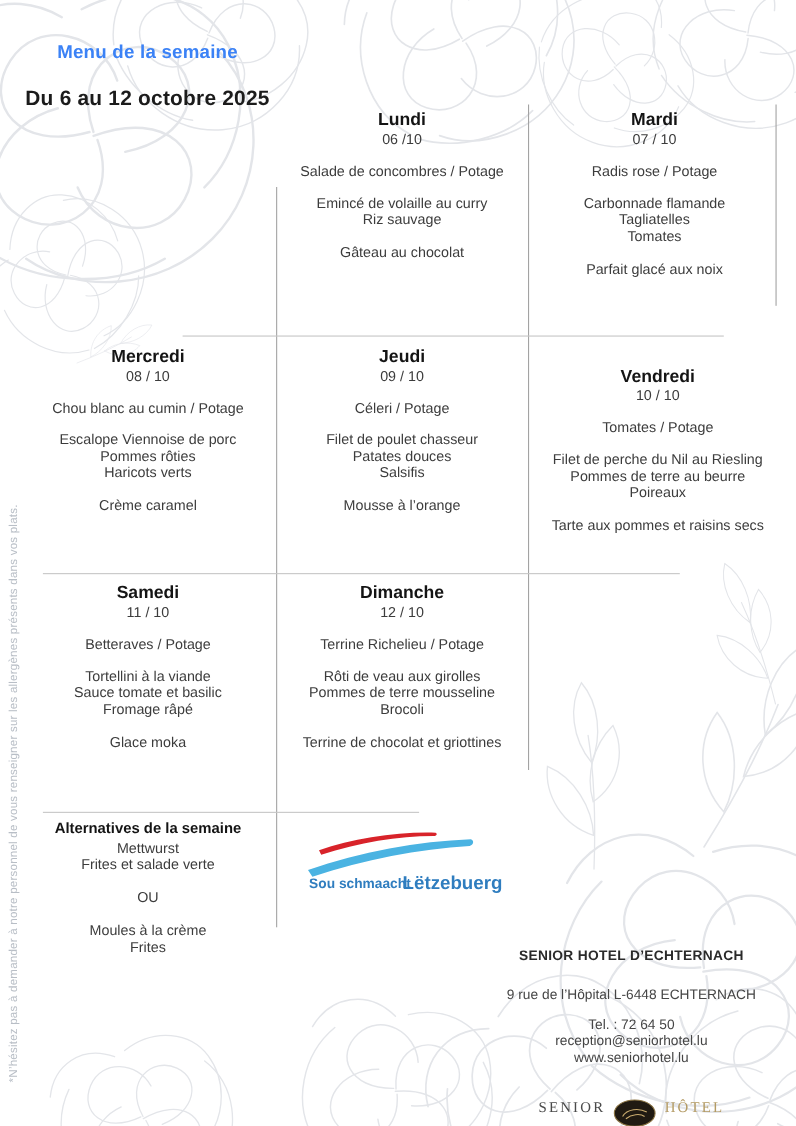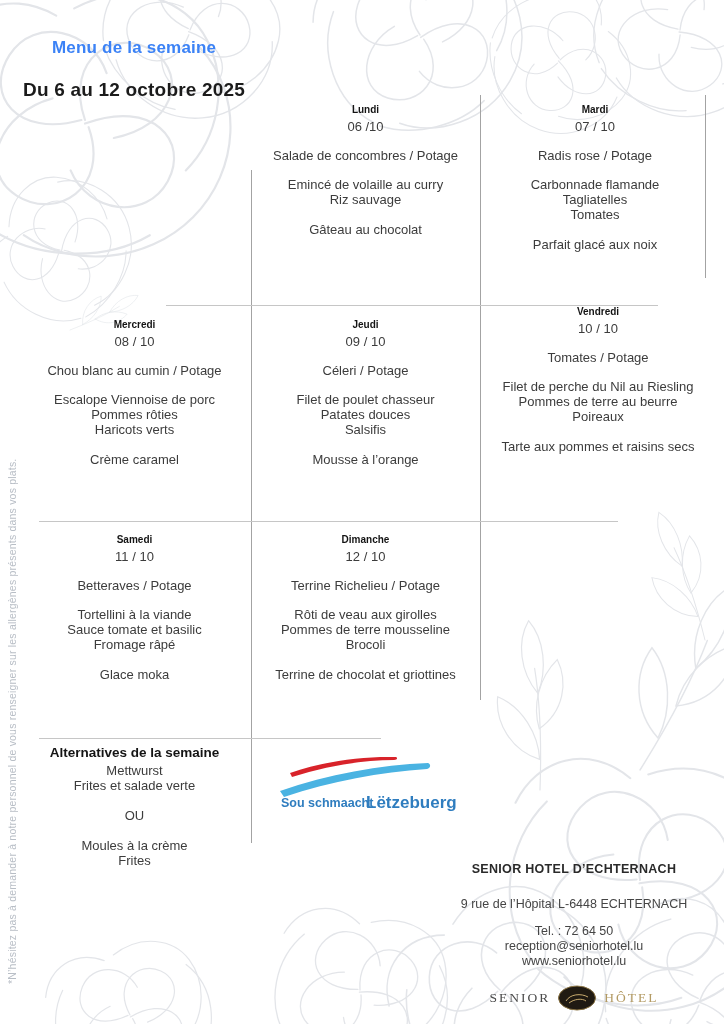--- a/index.html
+++ b/index.html
@@ -15,21 +15,21 @@
   .page-title{
     position:absolute;left:52px;top:38px;z-index:2;
     font-size:17px;font-weight:bold;color:#3b82f6;letter-spacing:.2px;
   }
   .page-subtitle{
     position:absolute;left:23px;top:79px;z-index:2;
     font-size:19px;font-weight:bold;color:#1b1b1b;letter-spacing:.2px;
   }
 
   .cell{position:absolute;z-index:2;text-align:center;color:#3c3c3c;font-size:13px;line-height:15px;}
-  .dname{font-weight:bold;color:#141414;font-size:10px;line-height:16px;}
+  .dname{font-weight:bold;color:#141414;font-size:16px;line-height:16px;}
   .ddate{margin-top:1px;}
   .starter{margin-top:14px;}
   .mains{margin-top:14px;}
   .dessert{margin-top:15px;}
 
   .alt-title{font-weight:bold;color:#141414;font-size:13.5px;line-height:16px;}
   .alt-group1{margin-top:2px;}
   .alt-ou{margin-top:15px;}
   .alt-group2{margin-top:15px;}
 
@@ -39,21 +39,21 @@
     font-size:10.5px;color:#b8bec6;letter-spacing:.2px;white-space:nowrap;
   }
 
   .campaign-logo{position:absolute;left:276px;top:750px;z-index:2;}
 
   .footer{position:absolute;left:428px;top:862px;width:292px;z-index:2;text-align:center;color:#454545;}
   .hotel-name{font-weight:bold;font-size:12.5px;color:#2a2a2a;letter-spacing:.3px;}
   .hotel-address{margin-top:21px;font-size:12.5px;}
   .hotel-phone{margin-top:13px;font-size:12.5px;line-height:15px;}
   .hotel-email,.hotel-web{font-size:12.5px;line-height:15px;}
-  .hotel-logo{margin-top:16px;display:flex;align-items:center;justify-content:center;gap:7px;
+  .hotel-logo{margin-top:30px;display:flex;align-items:flex-start;justify-content:center;gap:7px;
     font-family:"Liberation Serif","DejaVu Serif",serif;}
   .hotel-logo .w1{font-size:13.5px;letter-spacing:2px;color:#4a4a4a;}
   .hotel-logo .w2{font-size:13.5px;letter-spacing:2px;color:#b39a63;}
 </style>
 </head>
 <body>
 
 <div class="page">
 
   <svg class="florals" width="724" height="1024" viewBox="0 0 724 1024" aria-hidden="true">
@@ -145,21 +145,21 @@
     <div class="ddate">09 / 10</div>
     <div class="starter">Céleri / Potage</div>
     <div class="mains">
       <div>Filet de poulet chasseur</div>
       <div>Patates douces</div>
       <div>Salsifis</div>
     </div>
     <div class="dessert">Mousse à l’orange</div>
   </div>
 
-  <div class="cell" style="left:478px;top:304px;width:240px;">
+  <div class="cell" style="left:478px;top:335px;width:240px;">
     <div class="dname">Vendredi</div>
     <div class="ddate">10 / 10</div>
     <div class="starter">Tomates / Potage</div>
     <div class="mains">
       <div>Filet de perche du Nil au Riesling</div>
       <div>Pommes de terre au beurre</div>
       <div>Poireaux</div>
     </div>
     <div class="dessert">Tarte aux pommes et raisins secs</div>
   </div>

